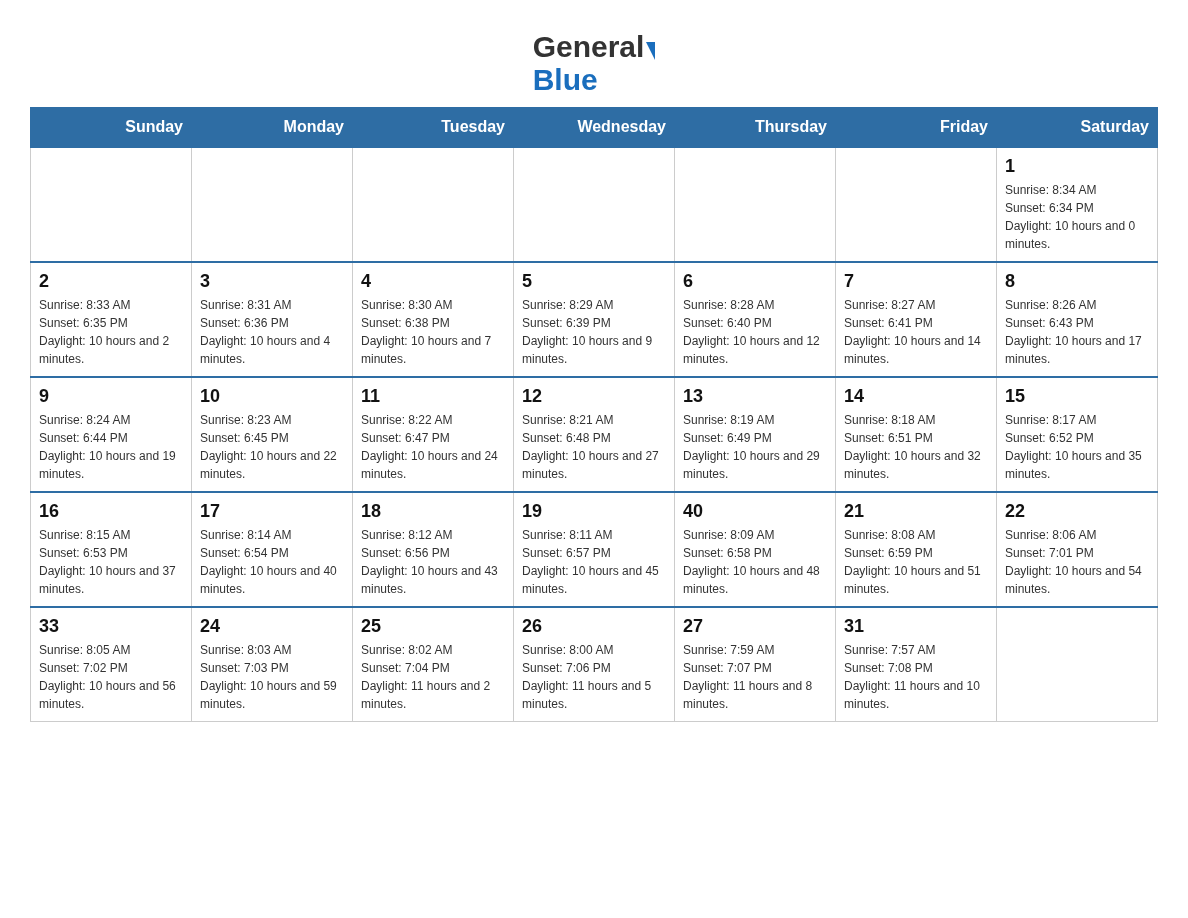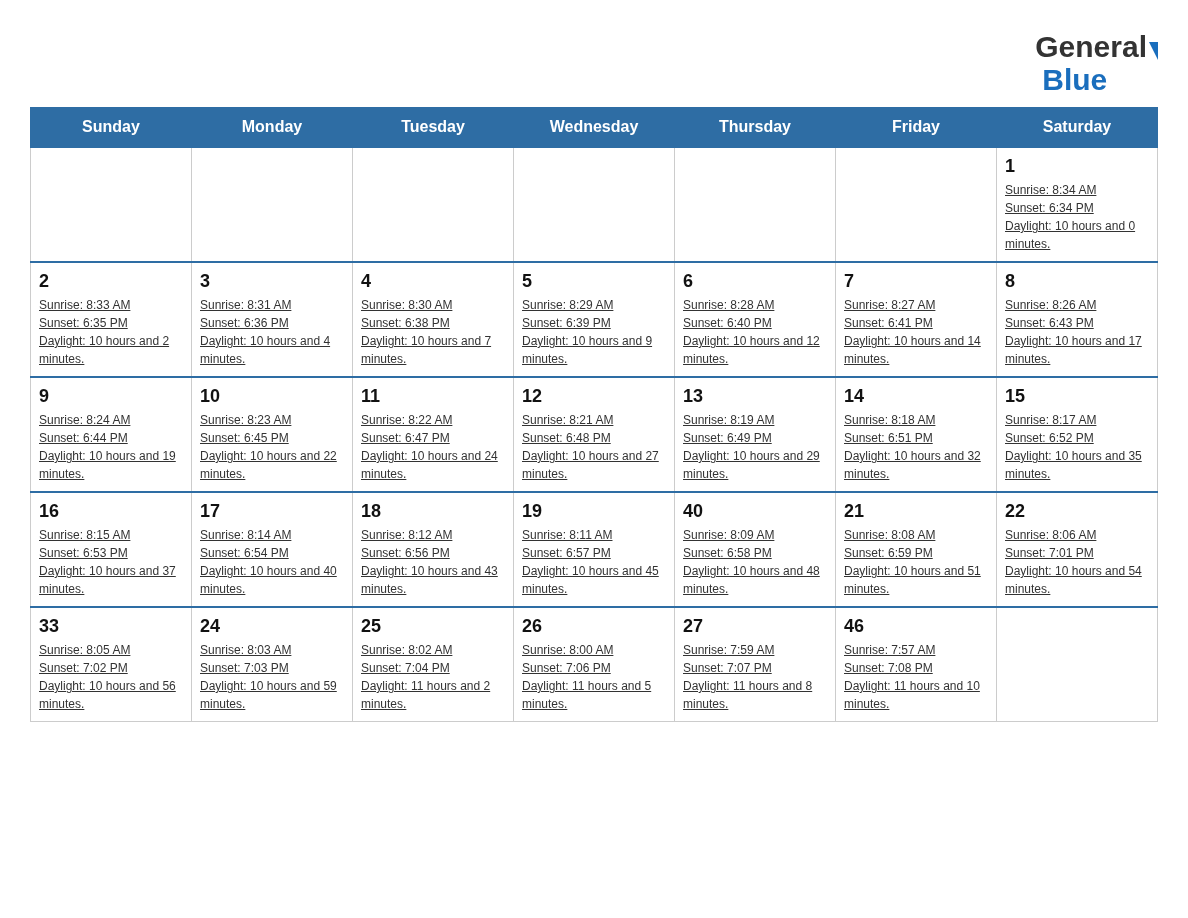--- a/index.html
+++ b/index.html
@@ -5,21 +5,21 @@
     * { margin: 0; padding: 0; box-sizing: border-box; }
     body {
       font-family: Arial, sans-serif;
       background: #ffffff;
       width: 1188px;
       min-height: 918px;
       padding: 20px 30px;
     }
     .header-area {
       display: flex;
-      justify-content: flex-end;
+      justify-content: center;
       align-items: flex-start;
       margin-bottom: 10px;
     }
     .logo {
       display: flex;
       flex-direction: column;
       align-items: flex-start;
       margin-top: 10px;
     }
     .title-area {
@@ -40,21 +40,21 @@
       width: 100%;
       border-collapse: collapse;
       margin-top: 10px;
     }
     .calendar th {
       background-color: #2e6da4;
       color: #ffffff;
       font-size: 16px;
       font-weight: bold;
       padding: 10px 8px;
-      text-align: center;
+      text-align: right;
       border: 1px solid #2e6da4;
     }
     .calendar td {
       vertical-align: top;
       padding: 8px;
       border: 1px solid #cccccc;
       width: calc(100% / 7);
       min-height: 110px;
       font-size: 12.5px;
       color: #333;
@@ -70,36 +70,34 @@
       font-size: 18px;
       font-weight: bold;
       color: #111;
       display: block;
       margin-bottom: 4px;
     }
     .day-info {
       font-size: 12px;
       color: #333;
       line-height: 1.5;
-      text-decoration: underline;
     }
     .empty-cell {
       background: #f9f9f9;
     }
     .logo-general {
       font-size: 30px;
       font-weight: bold;
       color: #333;
     }
     .logo-line2 {
       font-size: 30px;
       font-weight: bold;
       color: #1a6ebd;
       margin-top: -4px;
-      margin-left: 7px;
     }
     .logo-block {
       line-height: 1.1;
     }
   </style>
 </head>
 <body>
 
 <div class="header-area">
   <div class="logo">
@@ -246,19 +244,19 @@
         </td>
         <td>
           <span class="day-number">26</span>
           <div class="day-info">Sunrise: 8:00 AM<br>Sunset: 7:06 PM<br>Daylight: 11 hours and 5 minutes.</div>
         </td>
         <td>
           <span class="day-number">27</span>
           <div class="day-info">Sunrise: 7:59 AM<br>Sunset: 7:07 PM<br>Daylight: 11 hours and 8 minutes.</div>
         </td>
         <td>
-          <span class="day-number">46</span>
+          <span class="day-number">31</span>
           <div class="day-info">Sunrise: 7:57 AM<br>Sunset: 7:08 PM<br>Daylight: 11 hours and 10 minutes.</div>
         </td>
         <td class="empty-cell"></td>
       </tr>
     </tbody>
 </table>
 
 </body></html>

